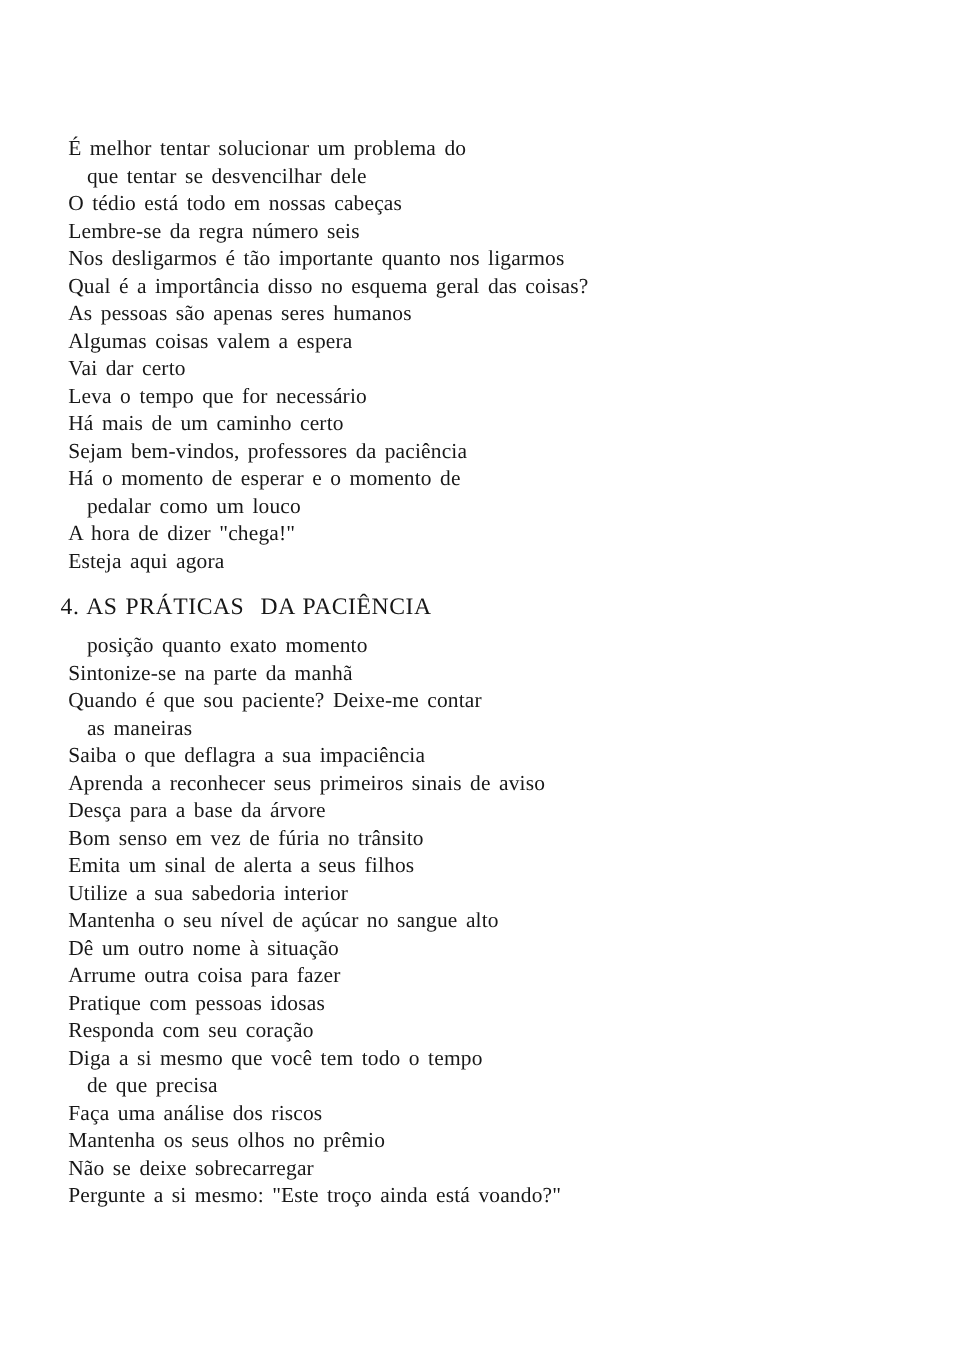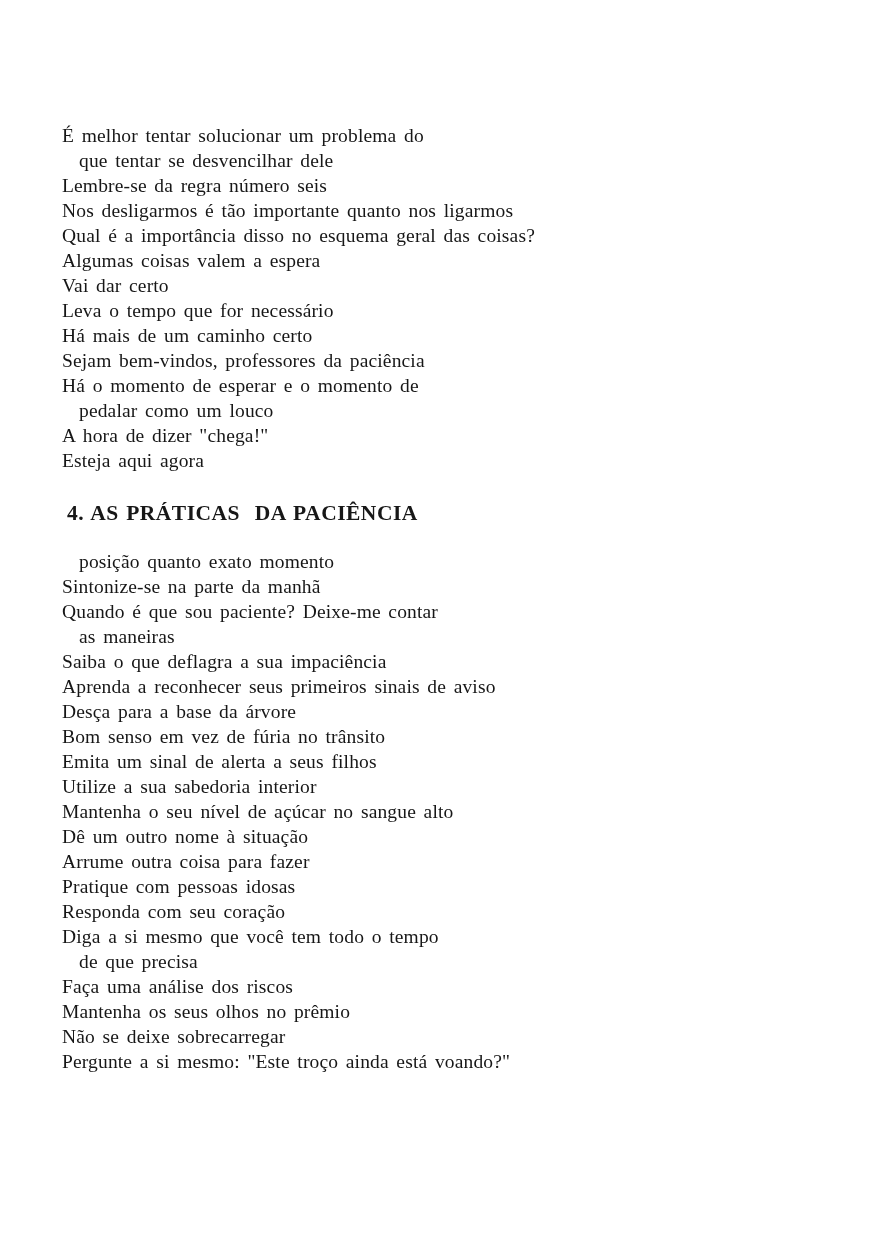--- a/index.html
+++ b/index.html
@@ -42,25 +42,25 @@
   .line.body {
     padding-left: 62px;
   }
 
   
   .line.cont {
     padding-left: 79px;
   }
 
   .section-heading {
-    margin: 12px;
+    margin: 0;
     padding-left: 55px;
     font-size: 21.5px;
     line-height: 25px;
-    font-weight: bold;
+    font-weight: normal;
     letter-spacing: 0.5px;
     word-spacing: 1.5px;
     white-space: pre;
     color: #171717;
   }
 
   
   .gap-before-heading { height: 16px; }
   .gap-after-heading  { height: 11px; }
 
@@ -71,23 +71,25 @@
 
 <div class="page">
 
   <div class="text-block">
 
     <div class="block-top-offset"></div>
 
     <div id="intro-list">
         <p class="line body">É melhor tentar solucionar um problema do</p>
         <p class="line cont">que tentar se desvencilhar dele</p>
+        <p class="line body">O tédio está todo em nossas cabeças</p>
         <p class="line body">Lembre-se da regra número seis</p>
         <p class="line body">Nos desligarmos é tão importante quanto nos ligarmos</p>
         <p class="line body">Qual é a importância disso no esquema geral das coisas?</p>
+        <p class="line body">As pessoas são apenas seres humanos</p>
         <p class="line body">Algumas coisas valem a espera</p>
         <p class="line body">Vai dar certo</p>
         <p class="line body">Leva o tempo que for necessário</p>
         <p class="line body">Há mais de um caminho certo</p>
         <p class="line body">Sejam bem-vindos, professores da paciência</p>
         <p class="line body">Há o momento de esperar e o momento de</p>
         <p class="line cont">pedalar como um louco</p>
         <p class="line body">A hora de dizer "chega!"</p>
         <p class="line body">Esteja aqui agora</p>
       </div>

